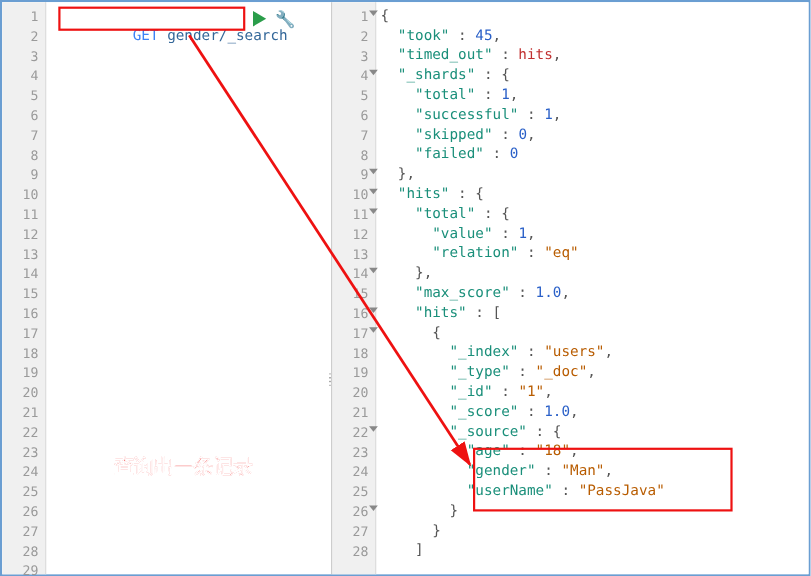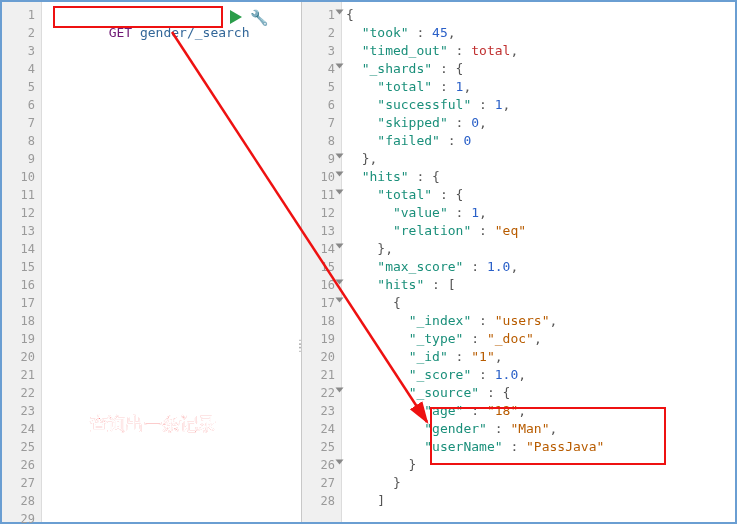--- a/index.html
+++ b/index.html
@@ -6,34 +6,34 @@
   html, body { width: 737px; height: 524px; font-family: "Menlo", "Consolas", monospace; font-size: 13px; background: #fff; overflow: hidden; }
   .outer { width: 737px; height: 524px; border: 2px solid #6a9ed2; position: relative; display: flex; background: #fff; }
   .left-pane, .right-pane { display: flex; height: 100%; background: #fff; }
   .left-pane { width: 300px; border-right: 1px solid #c8c8c8; position: relative; }
   .right-pane { flex: 1; }
   .gutter { width: 40px; background: #f0f0f0; border-right: 1px solid #dcdcdc; text-align: right; color: #9a9a9a; padding-top: 4px; user-select: none; }
   .gutter .ln { height: 18px; line-height: 18px; padding-right: 6px; font-size: 12px; position: relative; }
   .gutter .fold { position: absolute; right: -1px; top: 2px; width: 0; height: 0; border-left: 5px solid #888; border-top: 4px solid transparent; border-bottom: 4px solid transparent; transform: rotate(90deg); }
   .code { flex: 1; padding-top: 4px; position: relative; }
   .code .line { height: 18px; line-height: 18px; white-space: pre; padding-left: 4px; }
-  .k-method { color: #701a75; }
+  .k-method { color: #3b82f6; margin-left: 12px; }
   .k-path   { color: #336799; }
   .j-key    { color: #1a8f7a; }
   .j-str    { color: #b85c00; }
   .j-num    { color: #2a60c8; }
   .j-bool   { color: #c03030; }
   .j-punc   { color: #555; }
   .red-box1 { position: absolute; border: 2px solid #e11; pointer-events: none; }
   .req-box { left: 51px; top: 4px; width: 170px; height: 22px; }
   .src-box { left: 428px; top: 405px; width: 236px; height: 58px; }
   .run-tri { position: absolute; left: 228px; top: 8px; width: 0; height: 0; border-left: 12px solid #2a9d4a; border-top: 7px solid transparent; border-bottom: 7px solid transparent; cursor: pointer; }
   .wrench { position: absolute; left: 248px; top: 7px; color: #4a7fc4; font-size: 15px; cursor: pointer; }
   .drag-dots { position: absolute; top: 340px; left: 293px; color: #999; line-height: 4px; font-size: 10px; letter-spacing: -1px; }
-  .annotation { position: absolute; left: 88px; top: 410px; color: #e11; font-weight: 900; font-size: 18px; -webkit-text-stroke: 0.5px #fff; text-shadow: 1px 0 #fff, -1px 0 #fff, 0 1px #fff, 0 -1px #fff; pointer-events: none; font-family: "Microsoft YaHei","PingFang SC",sans-serif; }
+  .annotation { position: absolute; left: 102px; top: 410px; color: #e11; font-weight: 900; font-size: 18px; -webkit-text-stroke: 0.5px #fff; text-shadow: 1px 0 #fff, -1px 0 #fff, 0 1px #fff, 0 -1px #fff; pointer-events: none; font-family: "Microsoft YaHei","PingFang SC",sans-serif; }
   svg.arrow { position: absolute; left: 0; top: 0; pointer-events: none; }
 </style>
 </head>
 <body>
 
 <div class="outer">
 
   <div class="left-pane">
     <div class="gutter" id="left-gutter">
         <div class="ln">1</div>
@@ -103,21 +103,21 @@
         <div class="ln">23</div>
         <div class="ln">24</div>
         <div class="ln">25</div>
         <div class="ln">26<span class="fold"></span></div>
         <div class="ln">27</div>
         <div class="ln">28</div>
       </div>
     <div class="code" id="right-code">
         <div class="line"><span class="j-punc">{</span></div>
         <div class="line"><span>  </span><span class="j-key">"took"</span><span class="j-punc"> : </span><span class="j-num">45</span><span class="j-punc">,</span></div>
-        <div class="line"><span>  </span><span class="j-key">"timed_out"</span><span class="j-punc"> : </span><span class="j-bool">total</span><span class="j-punc">,</span></div>
+        <div class="line"><span>  </span><span class="j-key">"timed_out"</span><span class="j-punc"> : </span><span class="j-bool">hits</span><span class="j-punc">,</span></div>
         <div class="line"><span>  </span><span class="j-key">"_shards"</span><span class="j-punc"> : {</span></div>
         <div class="line"><span>    </span><span class="j-key">"total"</span><span class="j-punc"> : </span><span class="j-num">1</span><span class="j-punc">,</span></div>
         <div class="line"><span>    </span><span class="j-key">"successful"</span><span class="j-punc"> : </span><span class="j-num">1</span><span class="j-punc">,</span></div>
         <div class="line"><span>    </span><span class="j-key">"skipped"</span><span class="j-punc"> : </span><span class="j-num">0</span><span class="j-punc">,</span></div>
         <div class="line"><span>    </span><span class="j-key">"failed"</span><span class="j-punc"> : </span><span class="j-num">0</span></div>
         <div class="line"><span class="j-punc">  },</span></div>
         <div class="line"><span>  </span><span class="j-key">"hits"</span><span class="j-punc"> : {</span></div>
         <div class="line"><span>    </span><span class="j-key">"total"</span><span class="j-punc"> : {</span></div>
         <div class="line"><span>      </span><span class="j-key">"value"</span><span class="j-punc"> : </span><span class="j-num">1</span><span class="j-punc">,</span></div>
         <div class="line"><span>      </span><span class="j-key">"relation"</span><span class="j-punc"> : </span><span class="j-str">"eq"</span></div>

